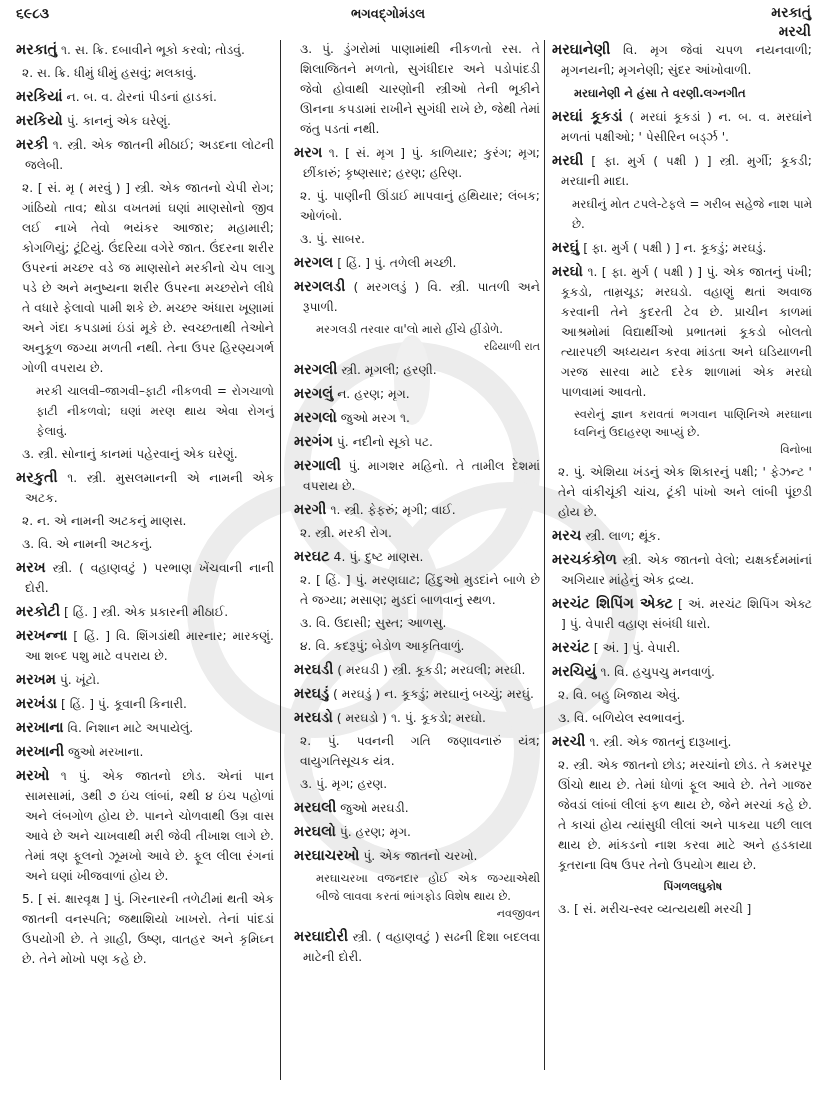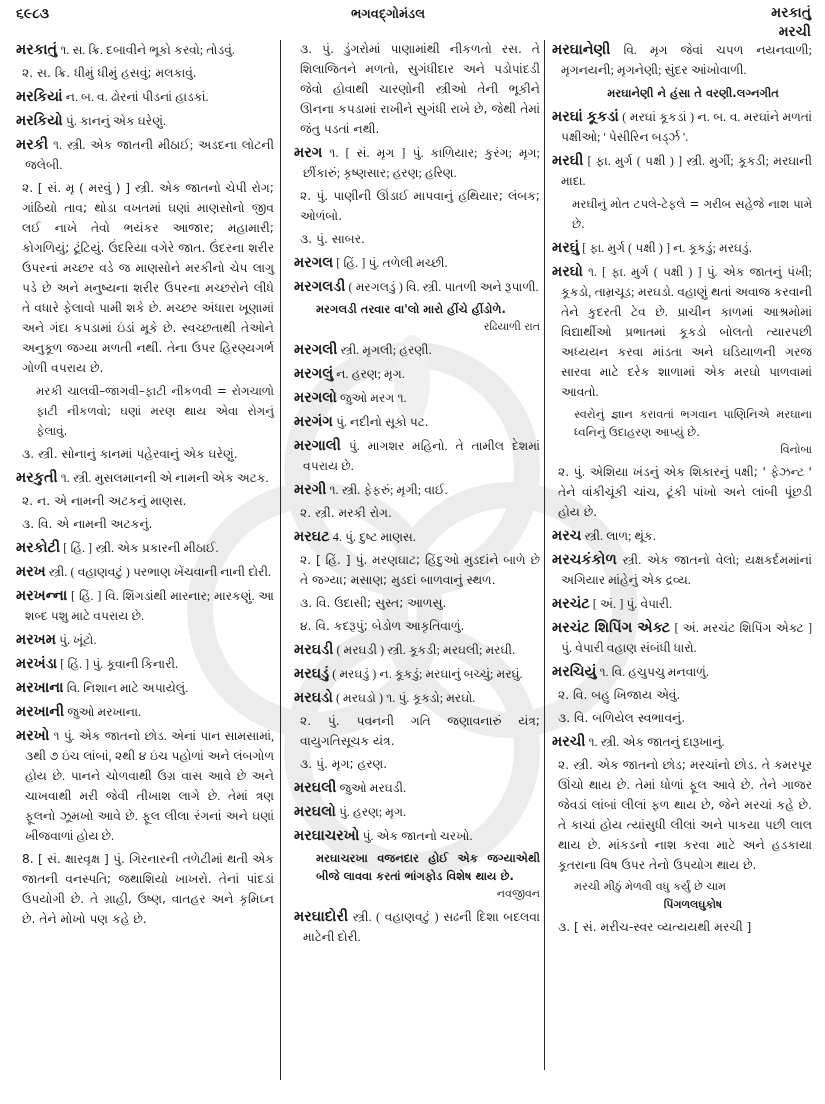--- a/index.html
+++ b/index.html
@@ -13,28 +13,28 @@
   .page-title { position: absolute; left: 0; top: 6px; width: 776px; text-align: center; font-size: 13px; font-weight: bold; z-index: 2; }
   .guide { position: absolute; right: 14px; top: 3px; text-align: right; font-size: 14px; font-weight: bold; line-height: 19px; z-index: 2; }
   .col { position: absolute; top: 36px; z-index: 2; font-size: 12.3px; line-height: 20px; text-align: justify; }
   .col0 { left: 16px; width: 258px; }
   .col1 { left: 294px; width: 246px; }
   .col2 { left: 552px; width: 260px; }
   .divider { position: absolute; width: 1px; background: #2a2a2a; z-index: 2; }
   .div1 { left: 280px; top: 40px; height: 1040px; }
   .div2 { left: 544px; top: 40px; height: 1030px; }
   .blk { margin-top: 3px; }
-  .entry { padding-left: 9px; text-indent: -9px; font-family: Liberation Serif, serif; }
+  .entry { padding-left: 9px; text-indent: -9px; }
   .hw { font-weight: bold; font-size: 14.5px; }
   .sense { padding-left: 6px; }
   .phrase { padding-left: 20px; text-indent: 0; font-size: 11.8px; }
   .quote { padding-left: 22px; font-size: 11.5px; line-height: 18px; }
-  .quote .qt { font-weight: bold; }
+  .quote .qt { font-weight: normal; }
   .quote .qs { text-align: right; font-size: 11px; font-weight: normal; }
-  .quote-inline { display: flex; justify-content: center; padding-left: 22px; font-size: 11.5px; font-weight: bold; }
+  .quote-inline { display: flex; justify-content: flex-start; padding-left: 22px; font-size: 11.5px; font-weight: bold; }
   .verse { padding-left: 22px; font-size: 11.3px; line-height: 18px; }
   .verse .vl { display: block; }
   .verse .qs { text-align: center; font-size: 11px; font-weight: bold; }
 </style>
 </head>
 <body>
 
 <svg class="watermark" viewBox="0 0 825 1104" xmlns="http://www.w3.org/2000/svg">
   <g fill="none" stroke="#ececec" stroke-width="26">
     <circle cx="412" cy="470" r="115"></circle>
@@ -62,29 +62,29 @@
   <div class="blk sense">૨. સ. ક્રિ. ધીમું ધીમું હસવું; મલકાવું.</div>
   <div class="blk entry"><span class="hw">મરકિયાં</span> <span>ન. બ. વ. ઢોરનાં પીડનાં હાડકાં.</span></div>
   <div class="blk entry"><span class="hw">મરકિયો</span> <span>પું. કાનનું એક ઘરેણું.</span></div>
   <div class="blk entry"><span class="hw">મરકી</span> <span>૧. સ્ત્રી. એક જાતની મીઠાઈ; અડદના લોટની જલેબી.</span></div>
   <div class="blk sense">૨. [ સં. મૃ ( મરવું ) ] સ્ત્રી. એક જાતનો ચેપી રોગ; ગાંઠિયો તાવ; થોડા વખતમાં ઘણાં માણસોનો જીવ લઈ નાખે તેવો ભયંકર આજાર; મહામારી; કોગળિયું; ટૂંટિયું. ઉંદરિયા વગેરે જાત. ઉંદરના શરીર ઉપરનાં મચ્છર વડે જ માણસોને મરકીનો ચેપ લાગુ પડે છે અને મનુષ્યના શરીર ઉપરના મચ્છરોને લીધે તે વધારે ફેલાવો પામી શકે છે. મચ્છર અંધારા ખૂણામાં અને ગંદા કપડામાં ઇંડાં મૂકે છે. સ્વચ્છતાથી તેઓને અનુકૂળ જગ્યા મળતી નથી. તેના ઉપર હિરણ્યગર્ભ ગોળી વપરાય છે.</div>
   <div class="blk phrase">મરકી ચાલવી–જાગવી–ફાટી નીકળવી = રોગચાળો ફાટી નીકળવો; ઘણાં મરણ થાય એવા રોગનું ફેલાવું.</div>
   <div class="blk sense">૩. સ્ત્રી. સોનાનું કાનમાં પહેરવાનું એક ઘરેણું.</div>
   <div class="blk entry"><span class="hw">મરકુતી</span> <span>૧. સ્ત્રી. મુસલમાનની એ નામની એક અટક.</span></div>
   <div class="blk sense">૨. ન. એ નામની અટકનું માણસ.</div>
   <div class="blk sense">૩. વિ. એ નામની અટકનું.</div>
+  <div class="blk entry"><span class="hw">મરખ</span> <span>સ્ત્રી. ( વહાણવટું ) પરભાણ ખેંચવાની નાની દોરી.</span></div>
   <div class="blk entry"><span class="hw">મરકોટી</span> <span>[ હિં. ] સ્ત્રી. એક પ્રકારની મીઠાઈ.</span></div>
-  <div class="blk entry"><span class="hw">મરખ</span> <span>સ્ત્રી. ( વહાણવટું ) પરભાણ ખેંચવાની નાની દોરી.</span></div>
   <div class="blk entry"><span class="hw">મરખન્ના</span> <span>[ હિં. ] વિ. શિંગડાંથી મારનાર; મારકણું. આ શબ્દ પશુ માટે વપરાય છે.</span></div>
   <div class="blk entry"><span class="hw">મરખમ</span> <span>પું. ખૂંટો.</span></div>
   <div class="blk entry"><span class="hw">મરખંડા</span> <span>[ હિં. ] પું. કૂવાની કિનારી.</span></div>
   <div class="blk entry"><span class="hw">મરખાના</span> <span>વિ. નિશાન માટે અપાયેલું.</span></div>
   <div class="blk entry"><span class="hw">મરખાની</span> <span>જુઓ મરખાના.</span></div>
   <div class="blk entry"><span class="hw">મરખો</span> <span>૧ પું. એક જાતનો છોડ. એનાં પાન સામસામાં, ૩થી ૭ ઇંચ લાંબાં, ૨થી ૪ ઇંચ પહોળાં અને લંબગોળ હોય છે. પાનને ચોળવાથી ઉગ્ર વાસ આવે છે અને ચાખવાથી મરી જેવી તીખાશ લાગે છે. તેમાં ત્રણ ફૂલનો ઝૂમખો આવે છે. ફૂલ લીલા રંગનાં અને ઘણાં ખીજવાળાં હોય છે.</span></div>
-  <div class="blk sense">8. [ સં. ક્ષારવૃક્ષ ] પું. ગિરનારની તળેટીમાં થતી એક જાતની વનસ્પતિ; જથાશિયો ખાખરો. તેનાં પાંદડાં ઉપયોગી છે. તે ગ્રાહી, ઉષ્ણ, વાતહર અને કૃમિઘ્ન છે. તેને મોખો પણ કહે છે.</div>
+  <div class="blk sense">5. [ સં. ક્ષારવૃક્ષ ] પું. ગિરનારની તળેટીમાં થતી એક જાતની વનસ્પતિ; જથાશિયો ખાખરો. તેનાં પાંદડાં ઉપયોગી છે. તે ગ્રાહી, ઉષ્ણ, વાતહર અને કૃમિઘ્ન છે. તેને મોખો પણ કહે છે.</div>
 </div>
 
 <div class="col col1">
   <div class="blk sense">૩. પું. ડુંગરોમાં પાણામાંથી નીકળતો રસ. તે શિલાજિતને મળતો, સુગંધીદાર અને પડોપાંદડી જેવો હોવાથી ચારણોની સ્ત્રીઓ તેની ભૂકીને ઊનના કપડામાં રાખીને સુગંધી રાખે છે, જેથી તેમાં જંતુ પડતાં નથી.</div>
   <div class="blk entry"><span class="hw">મરગ</span> <span>૧. [ સં. મૃગ ] પું. કાળિયાર; કુરંગ; મૃગ; છીંકારું; કૃષ્ણસાર; હરણ; હરિણ.</span></div>
   <div class="blk sense">૨. પું. પાણીની ઊંડાઈ માપવાનું હથિયાર; લંબક; ઓળંબો.</div>
   <div class="blk sense">૩. પું. સાબર.</div>
   <div class="blk entry"><span class="hw">મરગલ</span> <span>[ હિં. ] પું. તળેલી મચ્છી.</span></div>
   <div class="blk entry"><span class="hw">મરગલડી</span> <span>( મરગલડું ) વિ. સ્ત્રી. પાતળી અને રૂપાળી.</span></div>
   <div class="blk quote">
@@ -128,25 +128,24 @@
   <div class="blk phrase">મરઘીનું મોત ટપલે-ટેફલે = ગરીબ સહેજે નાશ પામે છે.</div>
   <div class="blk entry"><span class="hw">મરઘું</span> <span>[ ફા. મુર્ગ ( પક્ષી ) ] ન. કૂકડું; મરઘડું.</span></div>
   <div class="blk entry"><span class="hw">મરઘો</span> <span>૧. [ ફા. મુર્ગ ( પક્ષી ) ] પું. એક જાતનું પંખી; કૂકડો, તામ્રચૂડ; મરઘડો. વહાણું થતાં અવાજ કરવાની તેને કુદરતી ટેવ છે. પ્રાચીન કાળમાં આશ્રમોમાં વિદ્યાર્થીઓ પ્રભાતમાં કૂકડો બોલતો ત્યારપછી અધ્યયન કરવા માંડતા અને ઘડિયાળની ગરજ સારવા માટે દરેક શાળામાં એક મરઘો પાળવામાં આવતો.</span></div>
   <div class="blk quote">
       <div>સ્વરોનું જ્ઞાન કરાવતાં ભગવાન પાણિનિએ મરઘાના ધ્વનિનું ઉદાહરણ આપ્યું છે.</div>
       <div class="qs">વિનોબા</div>
     </div>
   <div class="blk sense">૨. પું. એશિયા ખંડનું એક શિકારનું પક્ષી; ' ફેઝન્ટ ' તેને વાંકીચૂંકી ચાંચ, ટૂંકી પાંખો અને લાંબી પૂંછડી હોય છે.</div>
   <div class="blk entry"><span class="hw">મરચ</span> <span>સ્ત્રી. લાળ; થૂંક.</span></div>
   <div class="blk entry"><span class="hw">મરચકંકોળ</span> <span>સ્ત્રી. એક જાતનો વેલો; યક્ષકર્દમમાંનાં અગિયાર માંહેનું એક દ્રવ્ય.</span></div>
+  <div class="blk entry"><span class="hw">મરચંટ શિપિંગ એક્ટ</span> <span>[ અં. મરચંટ શિપિંગ એક્ટ ] પું. વેપારી વહાણ સંબંધી ધારો.</span></div>
   <div class="blk entry"><span class="hw">મરચંટ</span> <span>[ અં. ] પું. વેપારી.</span></div>
-  <div class="blk entry"><span class="hw">મરચંટ શિપિંગ એક્ટ</span> <span>[ અં. મરચંટ શિપિંગ એક્ટ ] પું. વેપારી વહાણ સંબંધી ધારો.</span></div>
   <div class="blk entry"><span class="hw">મરચિયું</span> <span>૧. વિ. હચુપચુ મનવાળું.</span></div>
   <div class="blk sense">૨. વિ. બહુ ખિજાય એવું.</div>
   <div class="blk sense">૩. વિ. બળિયેલ સ્વભાવનું.</div>
   <div class="blk entry"><span class="hw">મરચી</span> <span>૧. સ્ત્રી. એક જાતનું દારૂખાનું.</span></div>
   <div class="blk sense">૨. સ્ત્રી. એક જાતનો છોડ; મરચાંનો છોડ. તે કમરપૂર ઊંચો થાય છે. તેમાં ધોળાં ફૂલ આવે છે. તેને ગાજર જેવડાં લાંબાં લીલાં ફળ થાય છે, જેને મરચાં કહે છે. તે કાચાં હોય ત્યાંસુધી લીલાં અને પાકયા પછી લાલ થાય છે. માંકડનો નાશ કરવા માટે અને હડકાયા કૂતરાના વિષ ઉપર તેનો ઉપયોગ થાય છે.</div>
   <div class="blk verse">
-    <span class="vl">મરચી મીઠું મેળવી વધુ કર્યું છે ચામ</span>
     <div class="qs">પિંગળલઘુકોષ</div>
   </div>
   <div class="blk sense">૩. [ સં. મરીચ-સ્વર વ્યત્યયથી મરચી ]</div>
 </div>
 
 </body></html>

